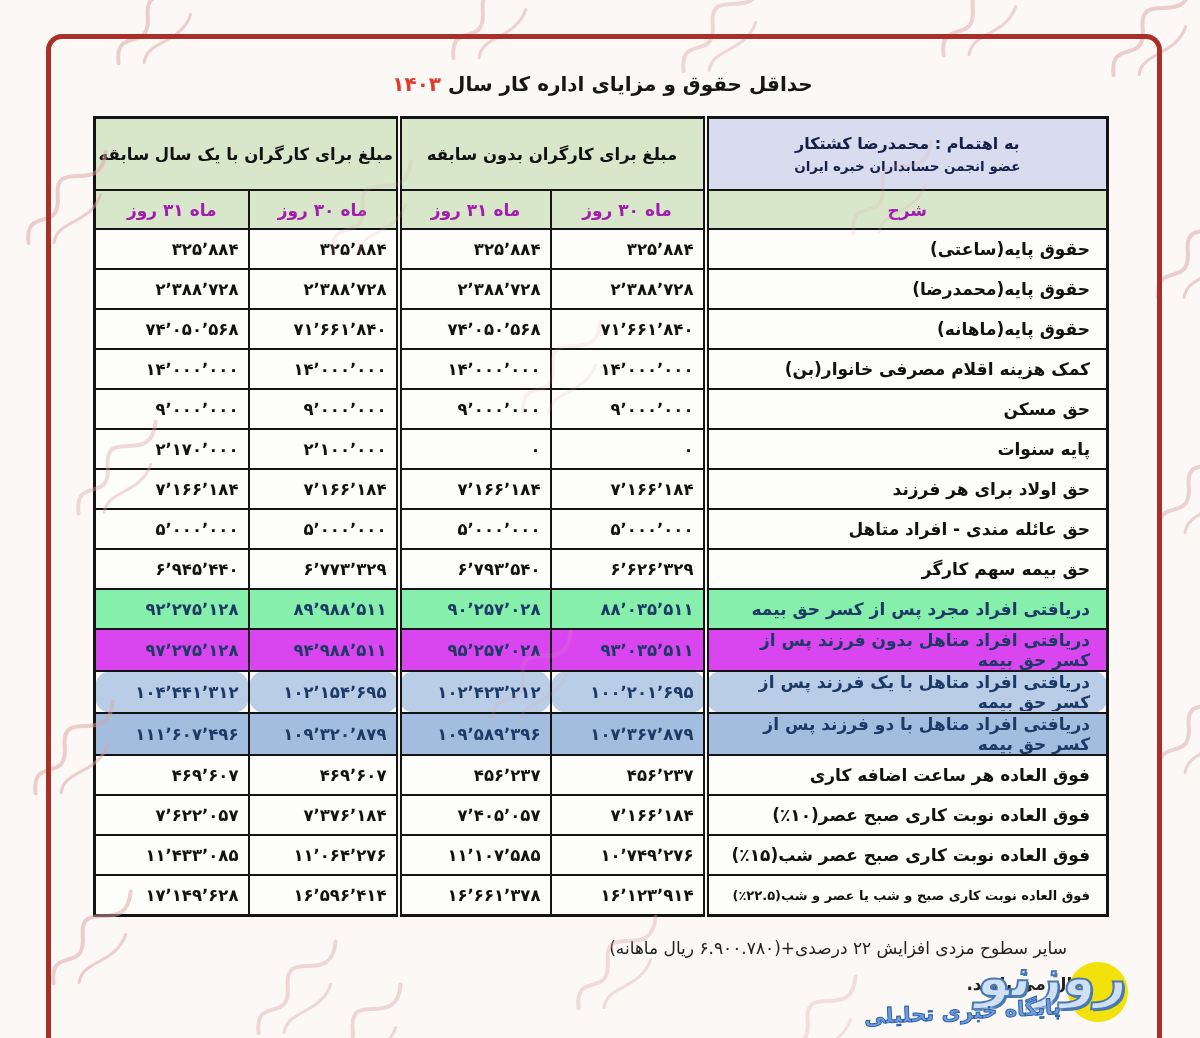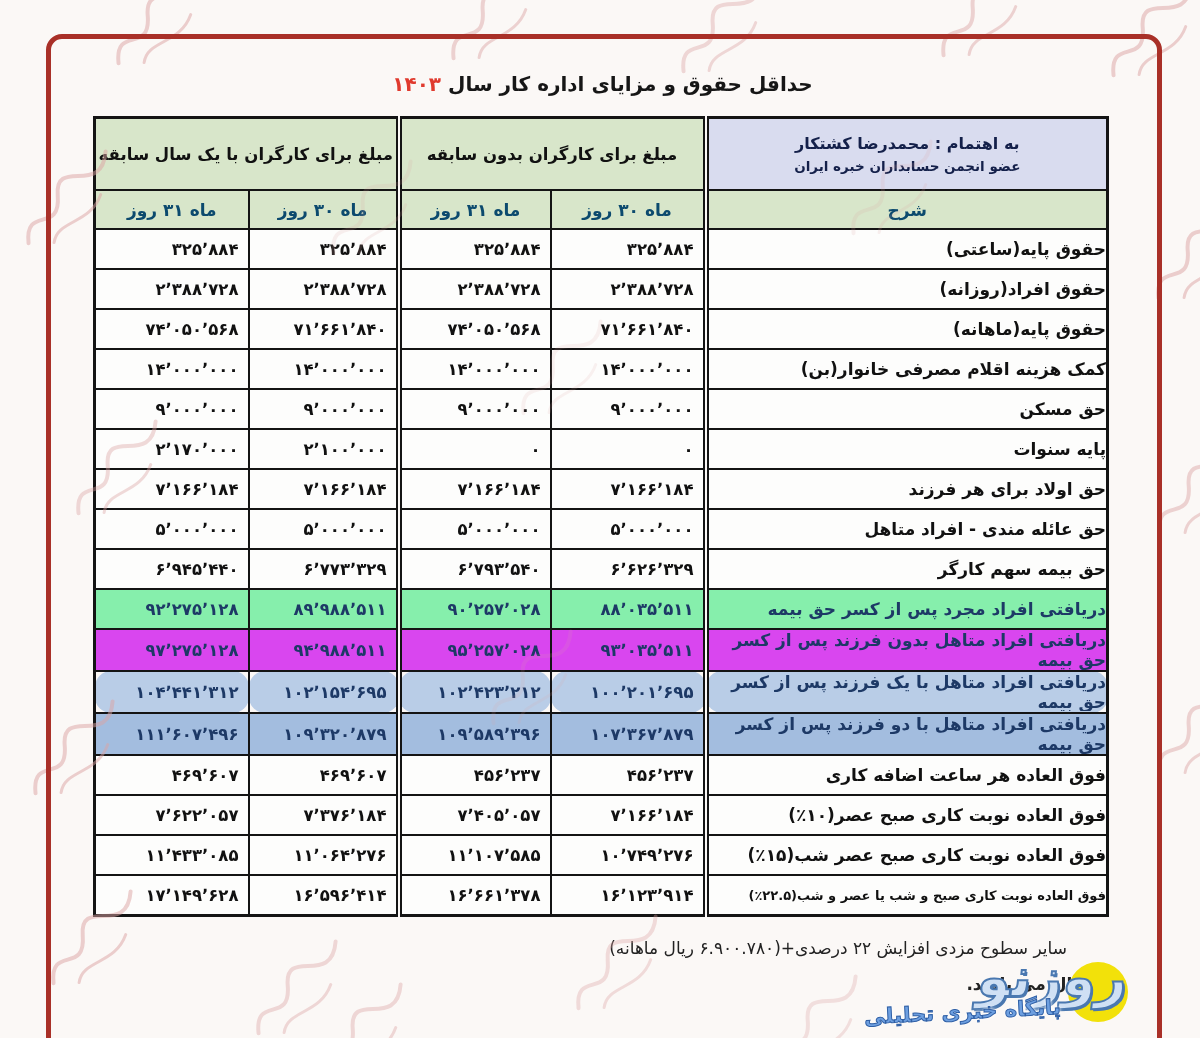--- a/index.html
+++ b/index.html
@@ -22,24 +22,24 @@
                border-collapse:collapse;table-layout:fixed;border:3px solid #141414;}
   .salary th,.salary td{border:2px solid #141414;font-weight:bold;overflow:hidden;}
   .sep-l{border-left:6px double #141414 !important;}
 
   .c-desc{width:402px;}.c-n30{width:155px;}.c-n31{width:152px;}.c-e30{width:150px;}.c-e31{width:154px;}
 
   tr.h1 th{height:62px;}
   th.author{background:#d9dcef;font-size:16px;color:#14204a;padding:4px 6px;text-align:center;}
   th.author .l2{font-size:13.5px;margin-top:5px;}
   th.group{background:#d8e6ca;font-size:16.5px;color:#111;text-align:center;}
-  tr.h2 th{height:35px;background:#d8e6ca;font-size:17px;color:#0c4a6e;text-align:center;}
+  tr.h2 th{height:35px;background:#d8e6ca;font-size:17px;color:#a21caf;text-align:center;}
 
   tr.data td{height:38px;background:#fdfdfc;}
-  td.desc{font-size:17px;color:#111;text-align:right;padding:0 0;}
+  td.desc{font-size:17px;color:#111;text-align:right;padding:0 16px;}
   td.num{font-size:16.5px;color:#111;text-align:right;padding:0 9px;direction:ltr;}
 
   tr.blue1 td{background:#86efac;}
   tr.blue2 td{background:#d946ef;}
   tr.blue3 td{background:#b9cde7;border-radius:16px;}
   tr.blue4 td{background:#a3bddf;}
   tr.blue1 td,tr.blue2 td,tr.blue3 td,tr.blue4 td{color:#1d3966;}
   tr.data:last-child td.desc{font-size:13px;}
 
   .notes{position:absolute;top:928px;right:133px;z-index:2;text-align:right;
@@ -97,21 +97,21 @@
     </thead>
     <tbody>
       <tr class="data">
         <td class="desc sep-l">حقوق پایه(ساعتی)</td>
         <td class="num">۳۲۵٬۸۸۴</td>
         <td class="num sep-l">۳۲۵٬۸۸۴</td>
         <td class="num">۳۲۵٬۸۸۴</td>
         <td class="num">۳۲۵٬۸۸۴</td>
       </tr>
       <tr class="data">
-        <td class="desc sep-l">حقوق افراد(روزانه)</td>
+        <td class="desc sep-l">حقوق پایه(محمدرضا)</td>
         <td class="num">۲٬۳۸۸٬۷۲۸</td>
         <td class="num sep-l">۲٬۳۸۸٬۷۲۸</td>
         <td class="num">۲٬۳۸۸٬۷۲۸</td>
         <td class="num">۲٬۳۸۸٬۷۲۸</td>
       </tr>
       <tr class="data">
         <td class="desc sep-l">حقوق پایه(ماهانه)</td>
         <td class="num">۷۱٬۶۶۱٬۸۴۰</td>
         <td class="num sep-l">۷۴٬۰۵۰٬۵۶۸</td>
         <td class="num">۷۱٬۶۶۱٬۸۴۰</td>

